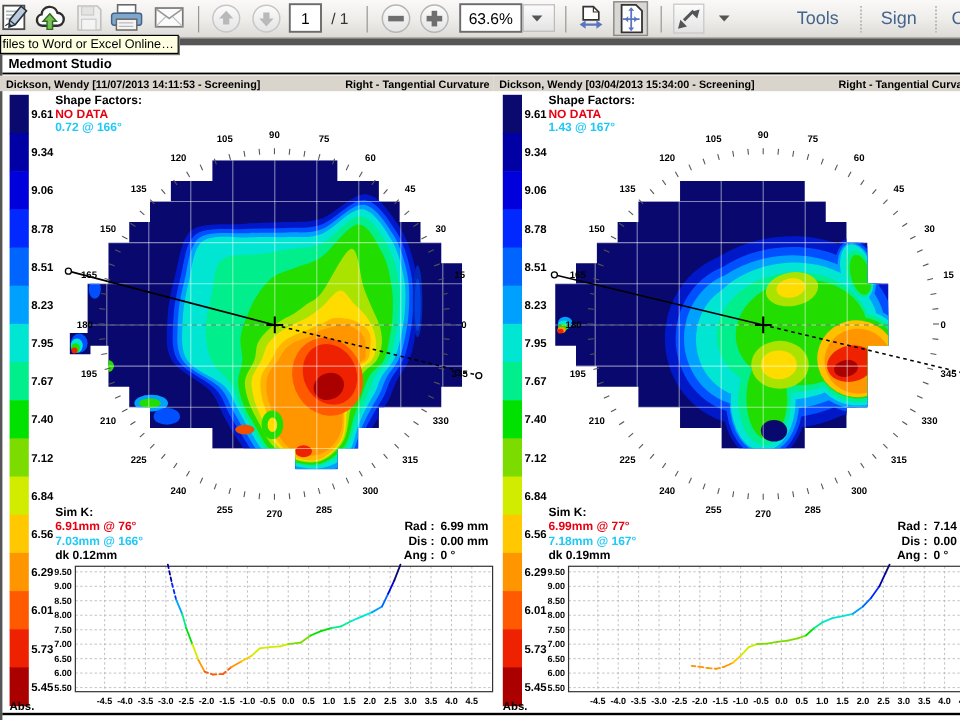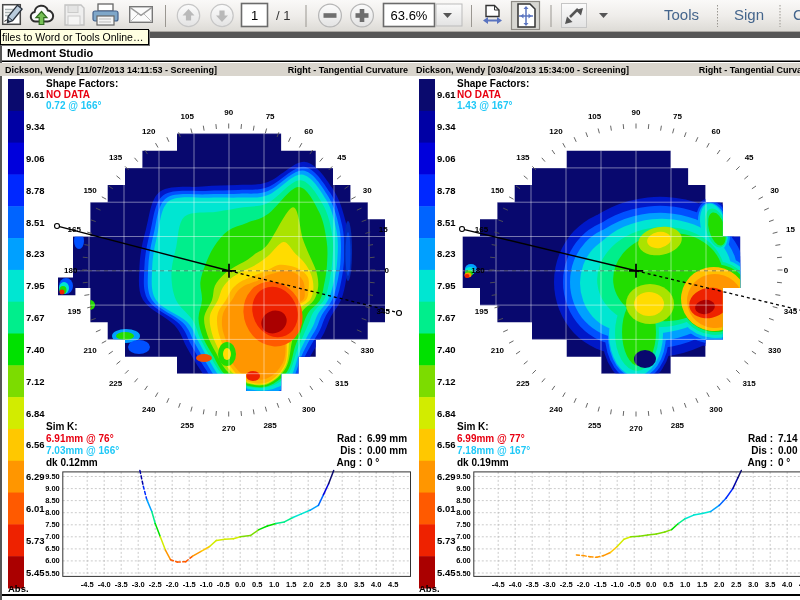--- a/index.html
+++ b/index.html
@@ -699,12 +699,12 @@
     <g fill="#555">
       <path d="M583 8l-7.5 2 5.5 5.5 2-7.5z"></path>
       <path d="M565 24l7.5-2-5.5-5.5-2 7.5z"></path>
       <path d="M570 17l8-8" stroke="#555" stroke-width="2.5"></path>
     </g>
     <path d="M599 13l4.5 5 4.5-5z" fill="#555"></path>
     <text x="664" y="20" font-size="15" fill="#44658C" font-family="Liberation Sans">Tools</text>
     <text x="734" y="20" font-size="15" fill="#44658C" font-family="Liberation Sans">Sign</text>
     <text x="793" y="20" font-size="15" fill="#44658C" font-family="Liberation Sans">Co</text>
   </svg>
-<div class="tooltip">files to Word or Tools Online…</div>
+<div class="tooltip">files to Word or Excel Online…</div>
 </body></html>

